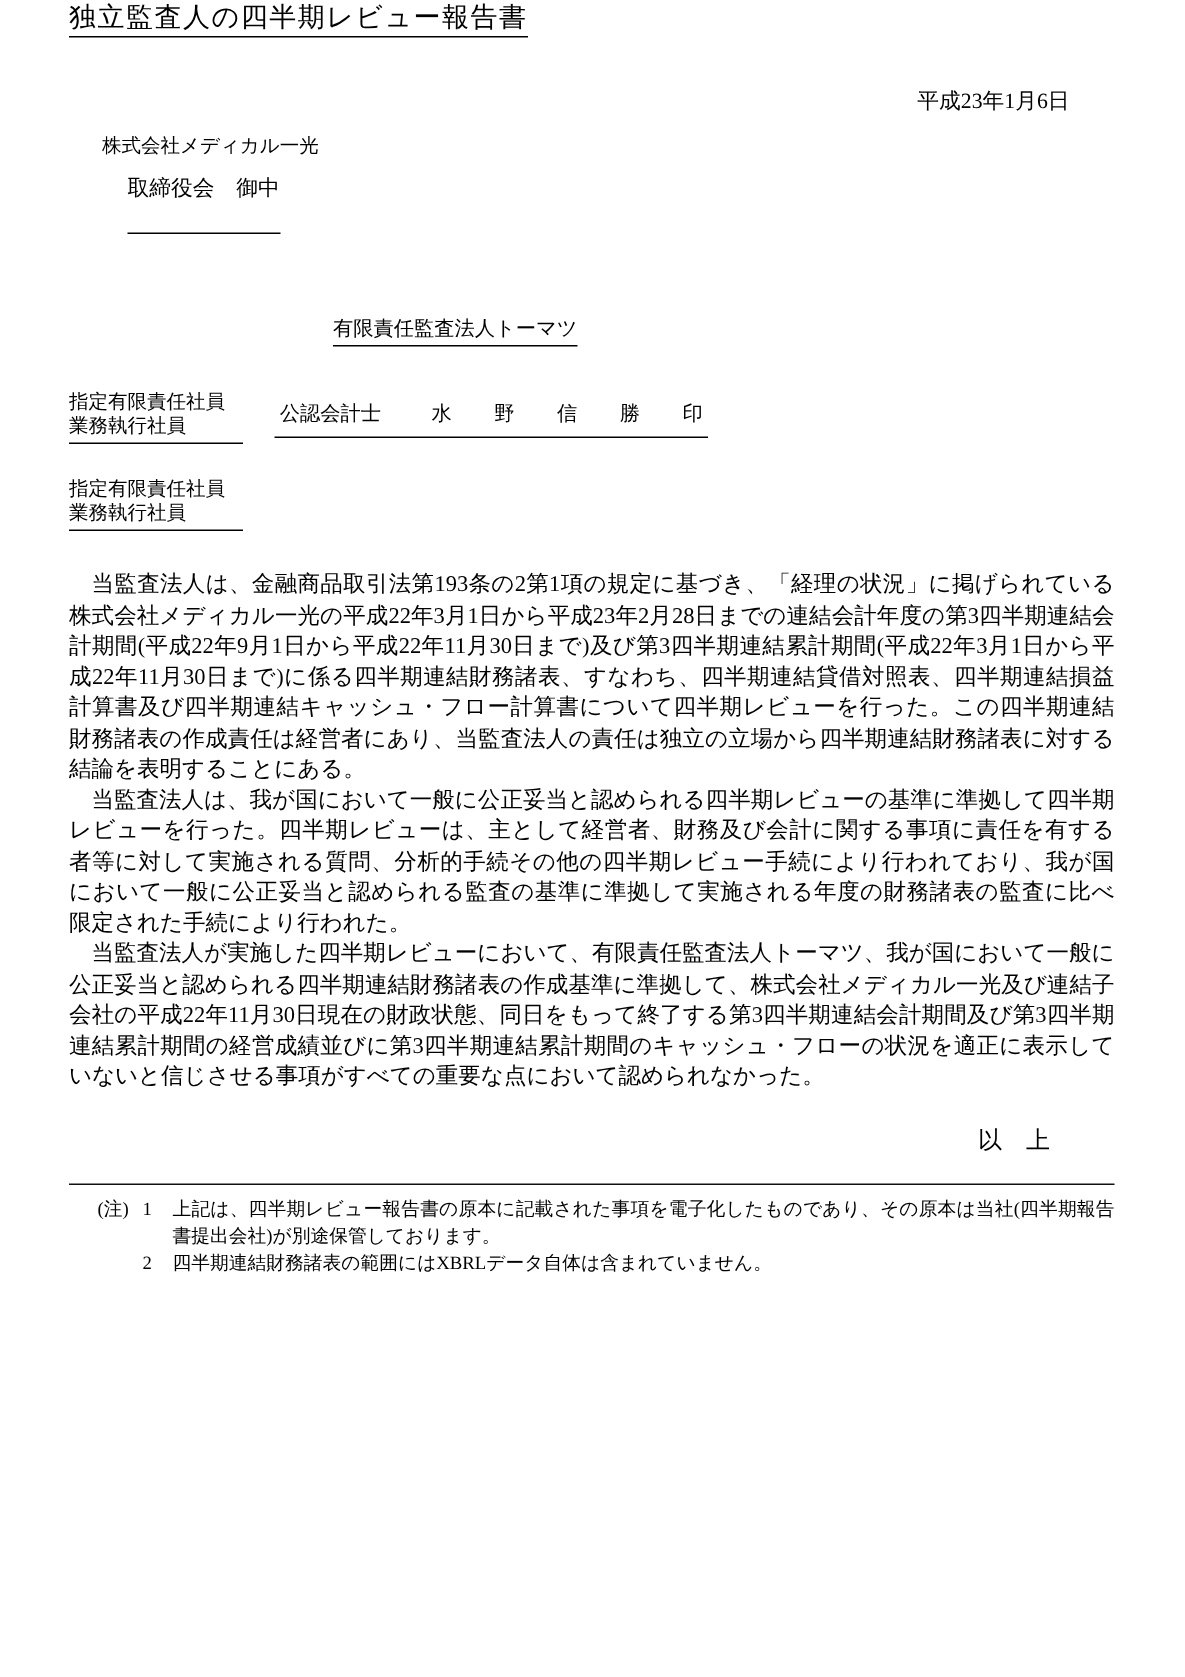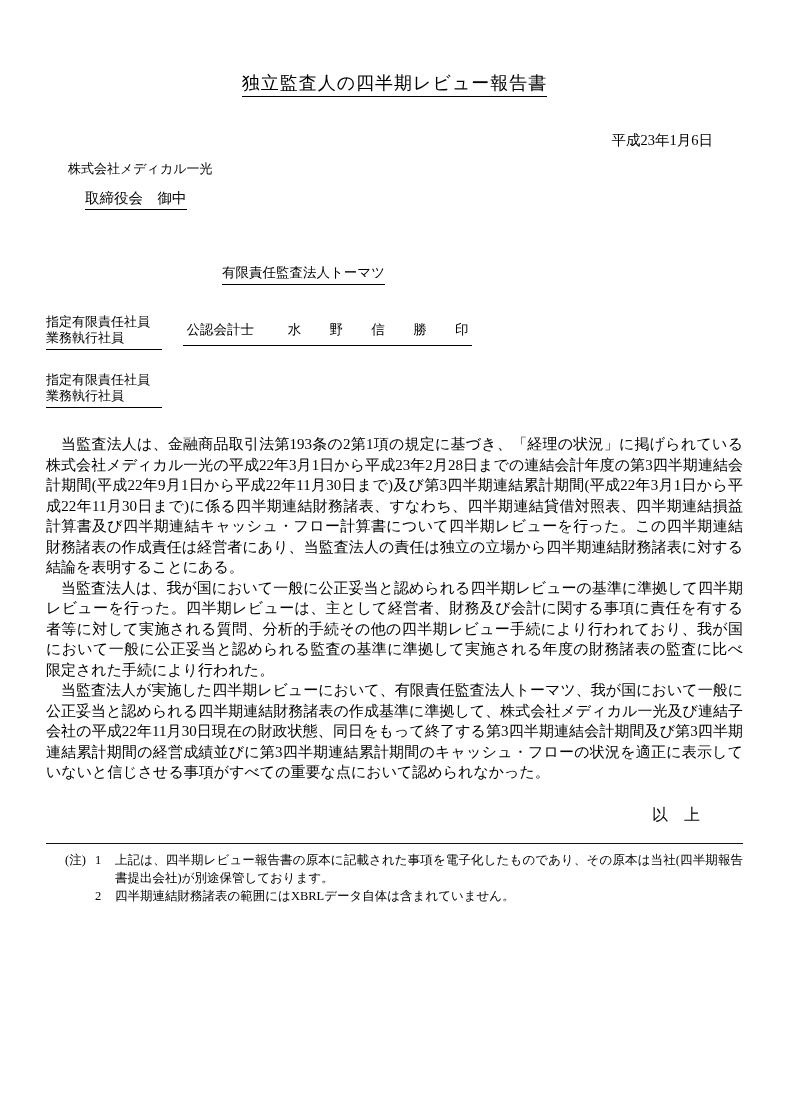--- a/index.html
+++ b/index.html
@@ -8,32 +8,32 @@
     margin:0 auto;
     background:#ffffff;
     color:#000000;
     font-family:"Liberation Serif","DejaVu Serif",serif;
     box-sizing:border-box;
     padding:0 47px 0 46px;
     overflow:hidden;
     position:relative;
   }
   
-  .title-wrap { text-align:center; padding-top:72px; }
+  .title-wrap { text-align:left; }
   .doc-title {
     display:inline-block;
     font-size:18px; letter-spacing:1px; line-height:22px;
     border-bottom:1.5px solid #000; padding-bottom:2px;
   }
   
   .date-line { margin-top:33px; text-align:right; padding-right:30px; font-size:14.5px; line-height:20px; }
   
   .addressee-company { margin-top:10px; margin-left:22px; font-size:13px; line-height:18px; }
   .addressee-honorific { margin-top:11px; margin-left:39px; font-size:14.5px; line-height:18px; }
-  .addressee-honorific .u { border-bottom:1px solid #000; padding-bottom:2px; display:inline-block; }
+  .addressee-honorific .u { border-bottom:1px solid #000; padding-bottom:20px; display:inline-block; }
   
   .firm-line { margin-top:22px; margin-left:176px; font-size:13.5px; line-height:18px; }
   .firm-line .u { border-bottom:1px solid #000; padding-bottom:2px; display:inline-block;margin-top:32px; }
   
   .sig-row { display:flex; align-items:flex-end; }
   .sig-row.first { margin-top:29px; }
   .sig-row.second { margin-top:22px; }
   .sig-role {
     width:116px; flex:none;
     font-size:13px; line-height:16px;

